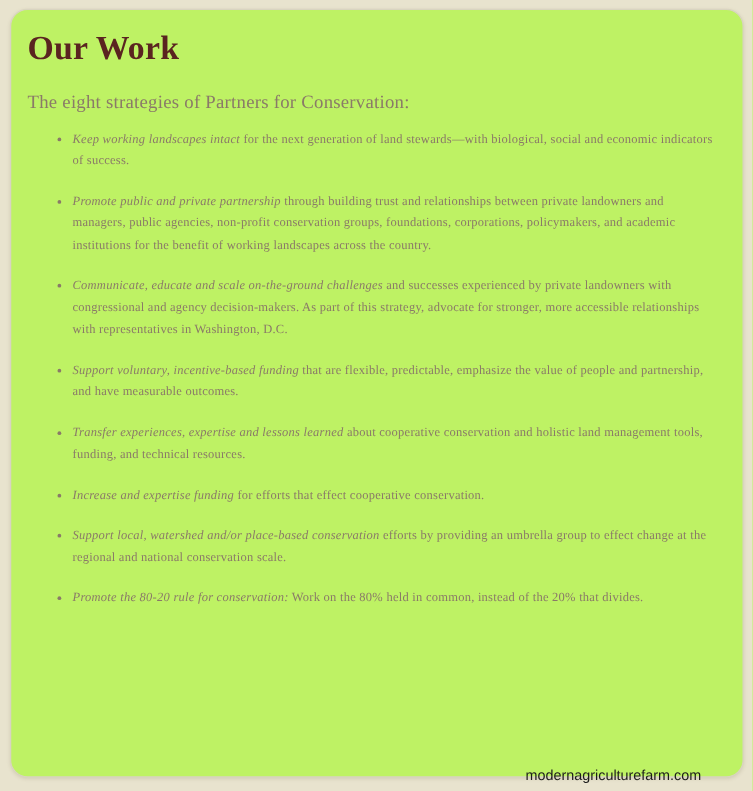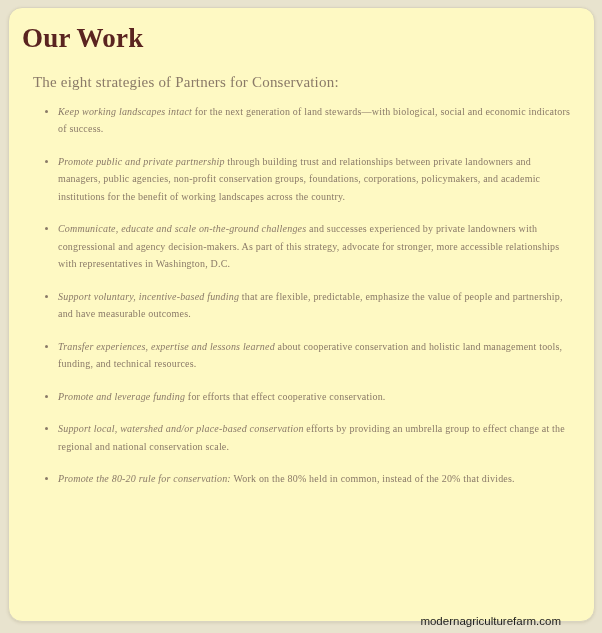--- a/index.html
+++ b/index.html
@@ -11,36 +11,36 @@
     background: #e8e3ce;
     font-family: "Liberation Serif", "DejaVu Serif", serif;
   }
   .panel {
     position: absolute;
     left: 8px;
     top: 7px;
     width: 587px;
     height: 615px;
     box-sizing: border-box;
-    background: #fef9c3;
+    background: #bef264;
     border: 1px solid #d9d4c1;
     border-radius: 14px;
     padding: 12px 22px 0 13px;
     box-shadow: 0 1px 3px rgba(120, 110, 80, 0.18);
   }
   .title {
     margin: 4px 0 0 0;
     font-size: 27px;
     line-height: 1.1;
     font-weight: bold;
     color: #5a2420;
     letter-spacing: 0.2px;
   }
   .intro {
-    margin: 20px 0 0 11px;
+    margin: 20px 0 0 0;
     font-size: 15px;
     line-height: 17px;
     color: #8a7a68;
     letter-spacing: 0.2px;
   }
   .strategies {
     margin: 12px 0 0 0;
     padding: 0 0 0 36px;
     list-style: disc outside;
   }
@@ -66,18 +66,18 @@
 
 <div class="panel">
   <h1 class="title">Our Work</h1>
   <p class="intro">The eight strategies of Partners for Conservation:</p>
   <ul class="strategies">
     <li><em>Keep working landscapes intact</em><span> for the next generation of land stewards—with biological, social and economic indicators of success.</span></li>
     <li><em>Promote public and private partnership</em><span> through building trust and relationships between private landowners and managers, public agencies, non-profit conservation groups, foundations, corporations, policymakers, and academic institutions for the benefit of working landscapes across the country.</span></li>
     <li><em>Communicate, educate and scale on-the-ground challenges</em><span> and successes experienced by private landowners with congressional and agency decision-makers. As part of this strategy, advocate for stronger, more accessible relationships with representatives in Washington, D.C.</span></li>
     <li><em>Support voluntary, incentive-based funding</em><span> that are flexible, predictable, emphasize the value of people and partnership, and have measurable outcomes.</span></li>
     <li><em>Transfer experiences, expertise and lessons learned</em><span> about cooperative conservation and holistic land management tools, funding, and technical resources.</span></li>
-    <li><em>Promote and leverage funding</em><span> for efforts that effect cooperative conservation.</span></li>
+    <li><em>Increase and expertise funding</em><span> for efforts that effect cooperative conservation.</span></li>
     <li><em>Support local, watershed and/or place-based conservation</em><span> efforts by providing an umbrella group to effect change at the regional and national conservation scale.</span></li>
     <li><em>Promote the 80-20 rule for conservation:</em><span> Work on the 80% held in common, instead of the 20% that divides.</span></li>
   </ul>
 </div>
 <div class="watermark">modernagriculturefarm.com</div>
 
 </body></html>

